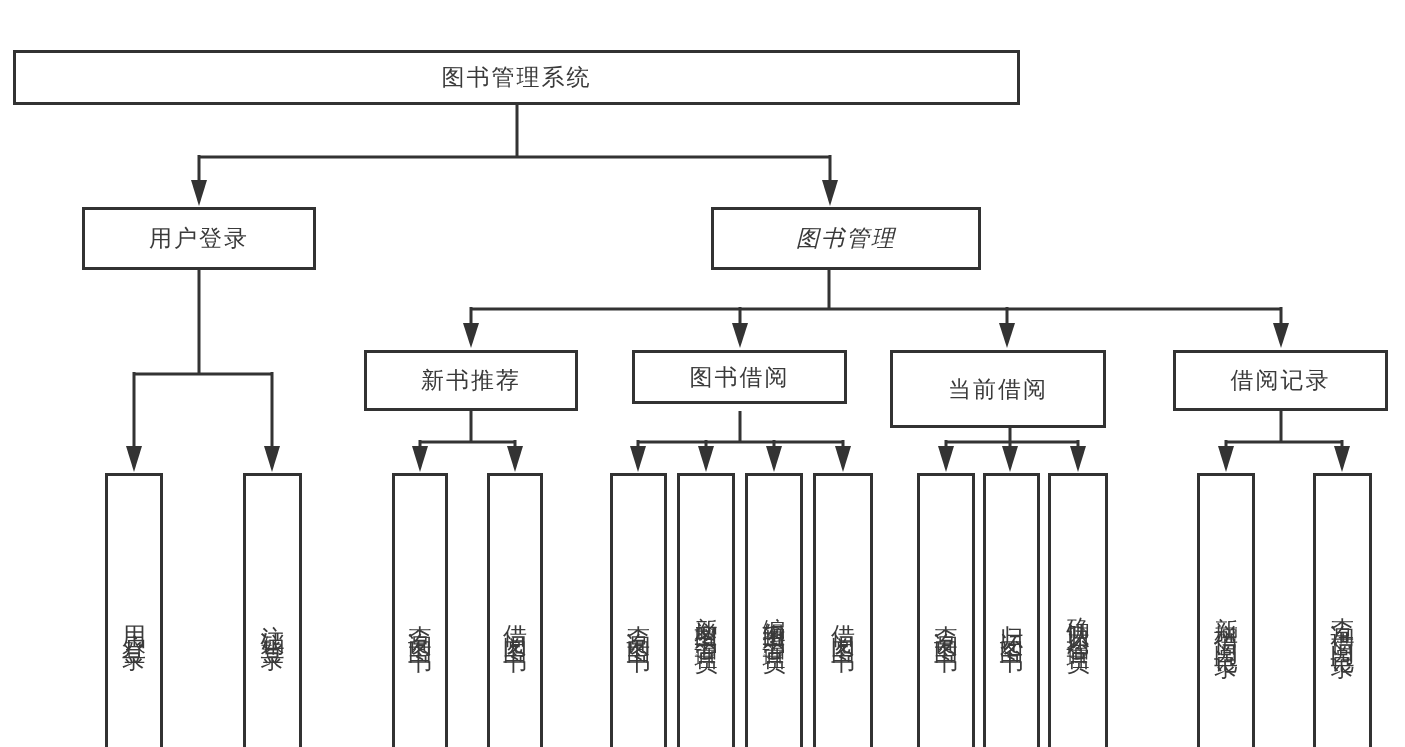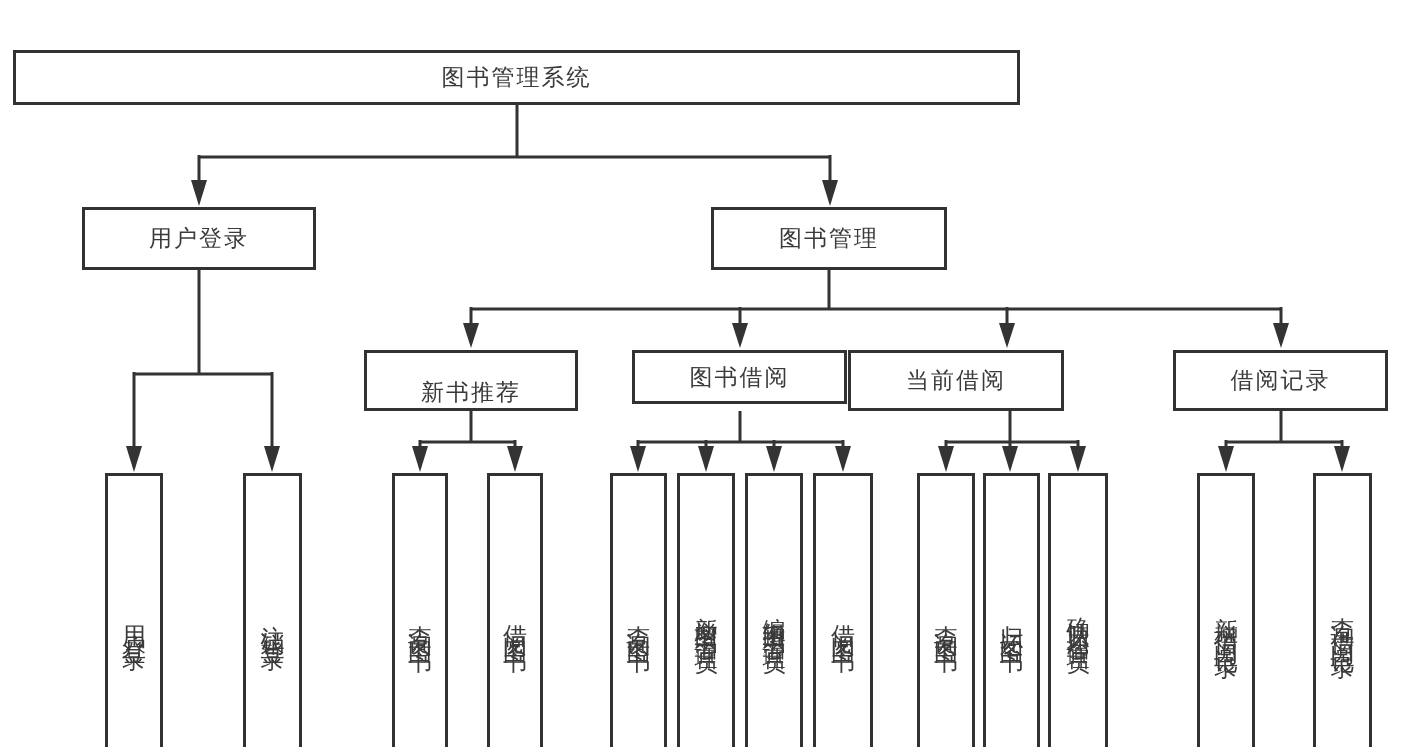--- a/index.html
+++ b/index.html
@@ -81,31 +81,31 @@
     </g>
   </svg>
 
   <div class="node h" style="left:13px; top:14px; width:1007px; height:55px;">
     <span>图书管理系统</span>
   </div>
 
   <div class="node h" style="left:82px; top:171px; width:234px; height:63px;">
     <span>用户登录</span>
   </div>
-  <div class="node h" style="left:711px; top:171px; width:236px; height:63px;">
+  <div class="node h" style="left:711px; top:171px; width:270px; height:63px;font-style:italic;">
     <span>图书管理</span>
   </div>
 
-  <div class="node h" style="left:364px; top:314px; width:214px; height:61px;align-items:flex-end;">
+  <div class="node h" style="left:364px; top:314px; width:214px; height:61px;">
     <span>新书推荐</span>
   </div>
   <div class="node h" style="left:632px; top:314px; width:215px; height:54px;">
     <span>图书借阅</span>
   </div>
-  <div class="node h" style="left:848px; top:314px; width:216px; height:61px;">
+  <div class="node h" style="left:890px; top:314px; width:216px; height:78px;">
     <span>当前借阅</span>
   </div>
   <div class="node h" style="left:1173px; top:314px; width:215px; height:61px;">
     <span>借阅记录</span>
   </div>
 
   <div class="node v" style="left:105px; top:437px; width:58px; height:297px;">
     <span class="vtext">用户登录</span>
   </div>
   <div class="node v" style="left:243px; top:437px; width:59px; height:297px;">

